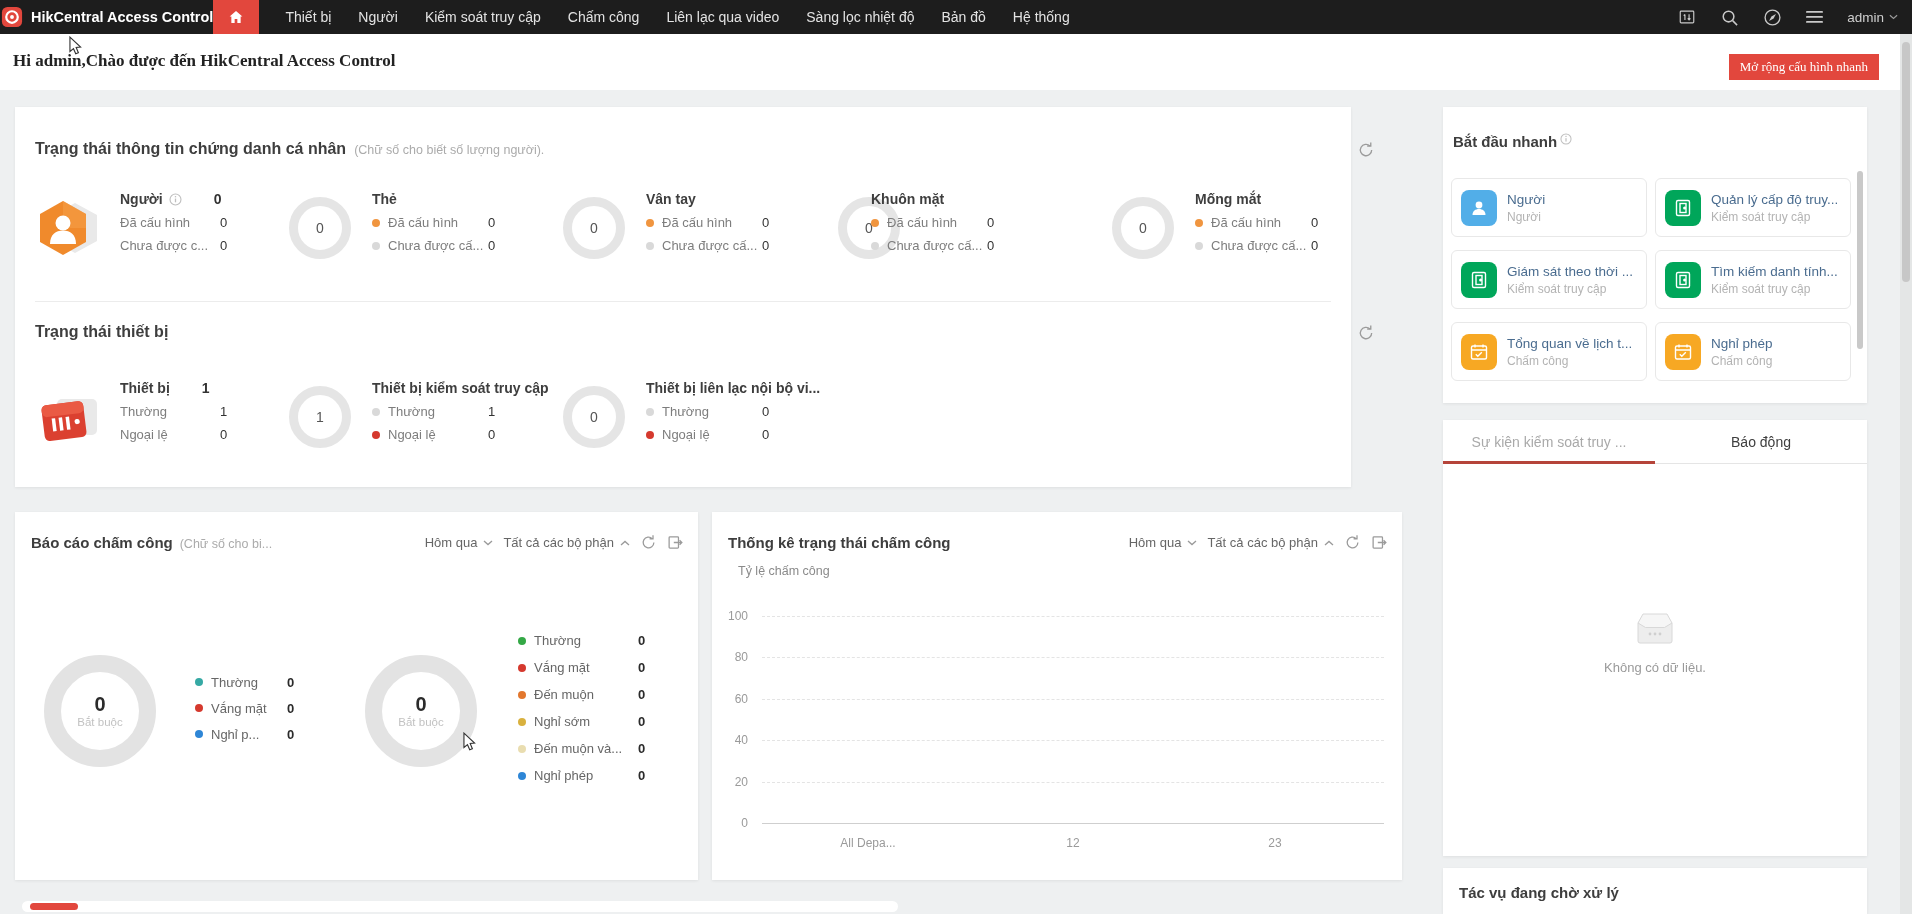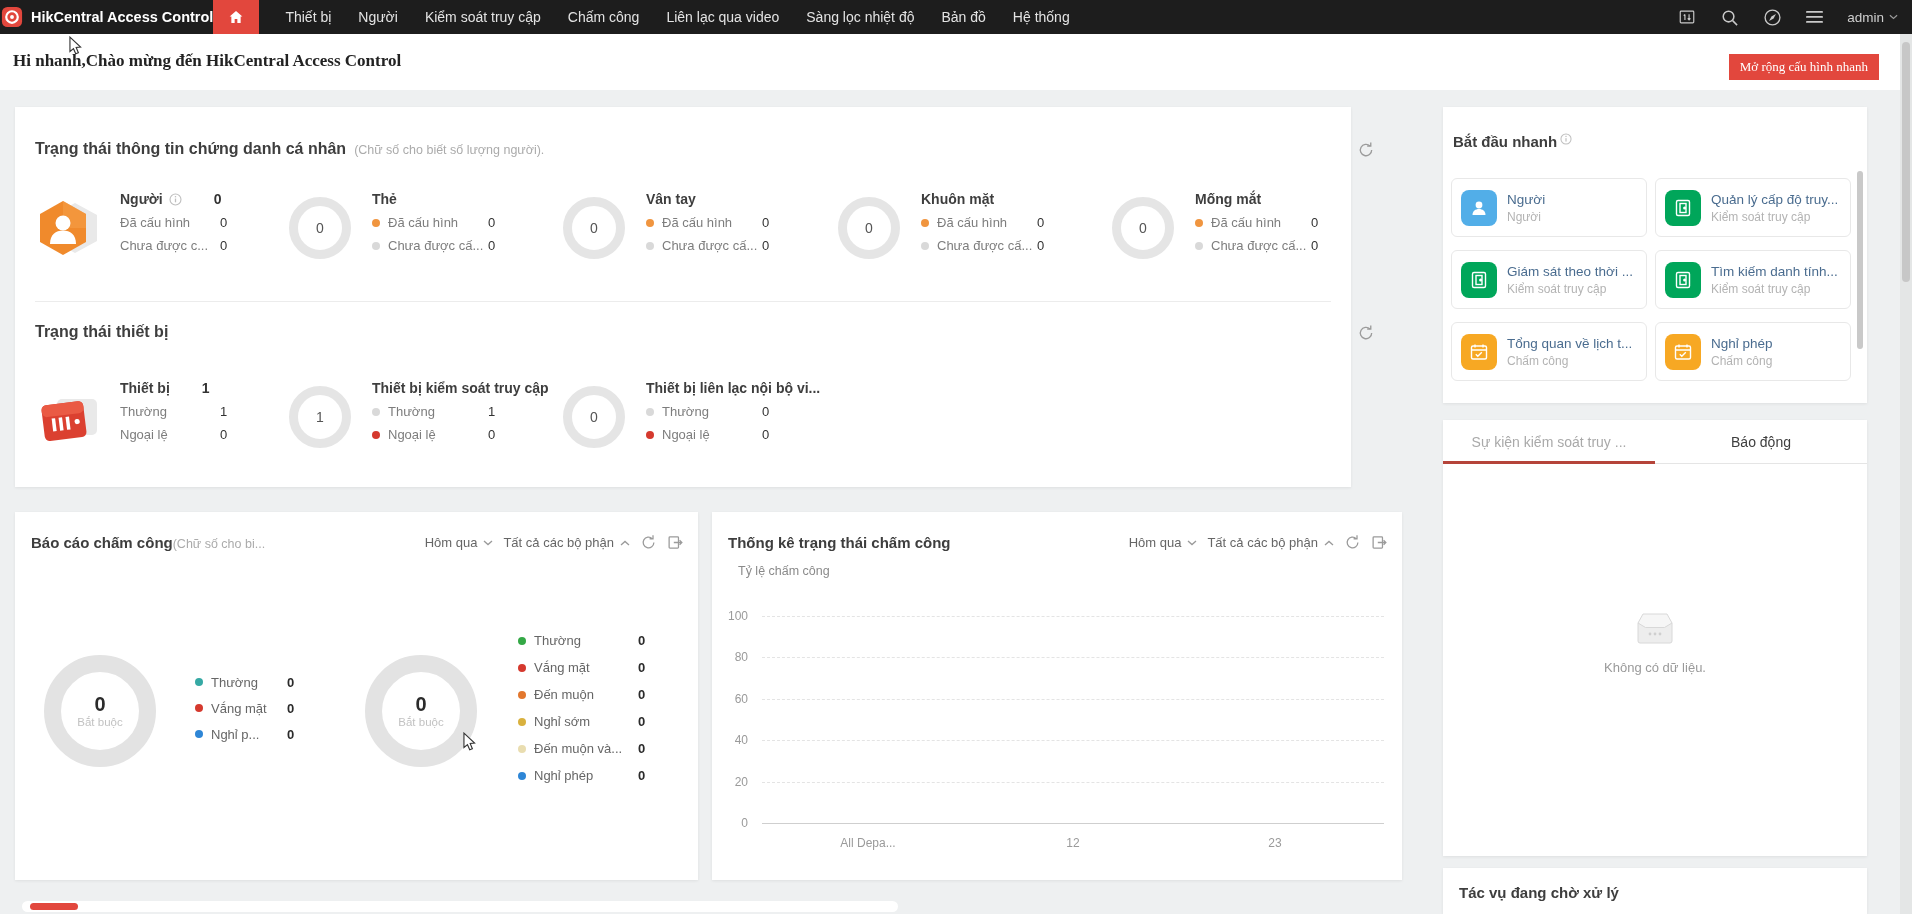--- a/index.html
+++ b/index.html
@@ -52,21 +52,21 @@
   .nodot{width:0;margin-right:0}
   .srow .lbl{width:100px;overflow:hidden}
   .srow .val{color:#333}
   .divider{position:absolute;left:20px;right:20px;top:194px;height:1px;background:#ececec}
 
   .c-orange{background:#f0953f}.c-lgray{background:#d9d9d9}.c-red{background:#d5392e}
   .c-teal{background:#36a9a4}.c-blue{background:#2e86d6}.c-green{background:#34a846}
   .c-dorange{background:#e2772e}.c-gold{background:#d9b13e}.c-pale{background:#e9ddb0}
 
   
-  .card-head{position:absolute;left:16px;top:22px;display:flex;align-items:baseline;white-space:nowrap}
+  .card-head{position:absolute;left:16px;top:22px;display:flex;align-items:baseline;gap:7px;white-space:nowrap}
   .card-title{font-size:15px;font-weight:700;color:#3e3e3e}
   .card-controls{position:absolute;right:14px;top:22px;display:flex;align-items:center;gap:10px;
                  font-size:13px;color:#666;white-space:nowrap}
   .ctrl{display:flex;align-items:center;gap:6px;cursor:pointer}
   .donut{position:absolute;width:112px;height:112px;border-radius:50%;border:17px solid #e3e3e3;
          box-sizing:border-box;display:flex;flex-direction:column;align-items:center;justify-content:center;background:#fff}
   .donut .dval{font-size:20px;font-weight:700;color:#2b2b2b;line-height:20px}
   .donut .dlbl{font-size:11.5px;color:#c2c2c2;margin-top:2px}
   .legend{position:absolute}
   .lrow{display:flex;align-items:center;height:26px;white-space:nowrap}
@@ -175,21 +175,21 @@
       <span>
         <svg width="9" height="6" viewBox="0 0 10 6" fill="none" stroke="#9a9a9a" stroke-width="1.3">
             <path d="M1 1l4 3.6L9 1"></path>
           </svg>
       </span>
     </span>
   </div>
 </div>
 
 <div class="welcome">
-  <div class="greeting">Hi nhanh,Chào mừng đến HikCentral Access Control</div>
+  <div class="greeting">Hi admin,Chào được đến HikCentral Access Control</div>
   <button class="quick-config-btn">Mở rộng cấu hình nhanh</button>
 </div>
 
 <div class="card card-status">
   <div class="sec-head" style="left:20px;top:33px">
     <span class="sec-title">Trạng thái thông tin chứng danh cá nhân</span>
     <span class="sec-sub">(Chữ số cho biết số lượng người).</span>
   </div>
   <span class="icon-btn" style="left:1342px;top:34px">
     <svg width="18" height="18" viewBox="0 0 20 20" fill="none" stroke="#9b9b9b" stroke-width="1.5">
@@ -265,21 +265,21 @@
     <div class="srow">
         <span class="dot c-lgray"></span>
         <span class="lbl">Chưa được cấ...</span>
         <span class="val">0</span>
       </div>
   </div>
 
   <div class="ring" style="left:823px;top:90px">
       <span>0</span>
     </div>
-  <div class="stat-text" style="left:906px;top:84px">
+  <div class="stat-text" style="left:856px;top:84px">
     <div class="stat-title">
         <span>Khuôn mặt</span>
       </div>
     <div class="srow">
         <span class="dot c-orange"></span>
         <span class="lbl">Đã cấu hình</span>
         <span class="val">0</span>
       </div>
     <div class="srow">
         <span class="dot c-lgray"></span>

